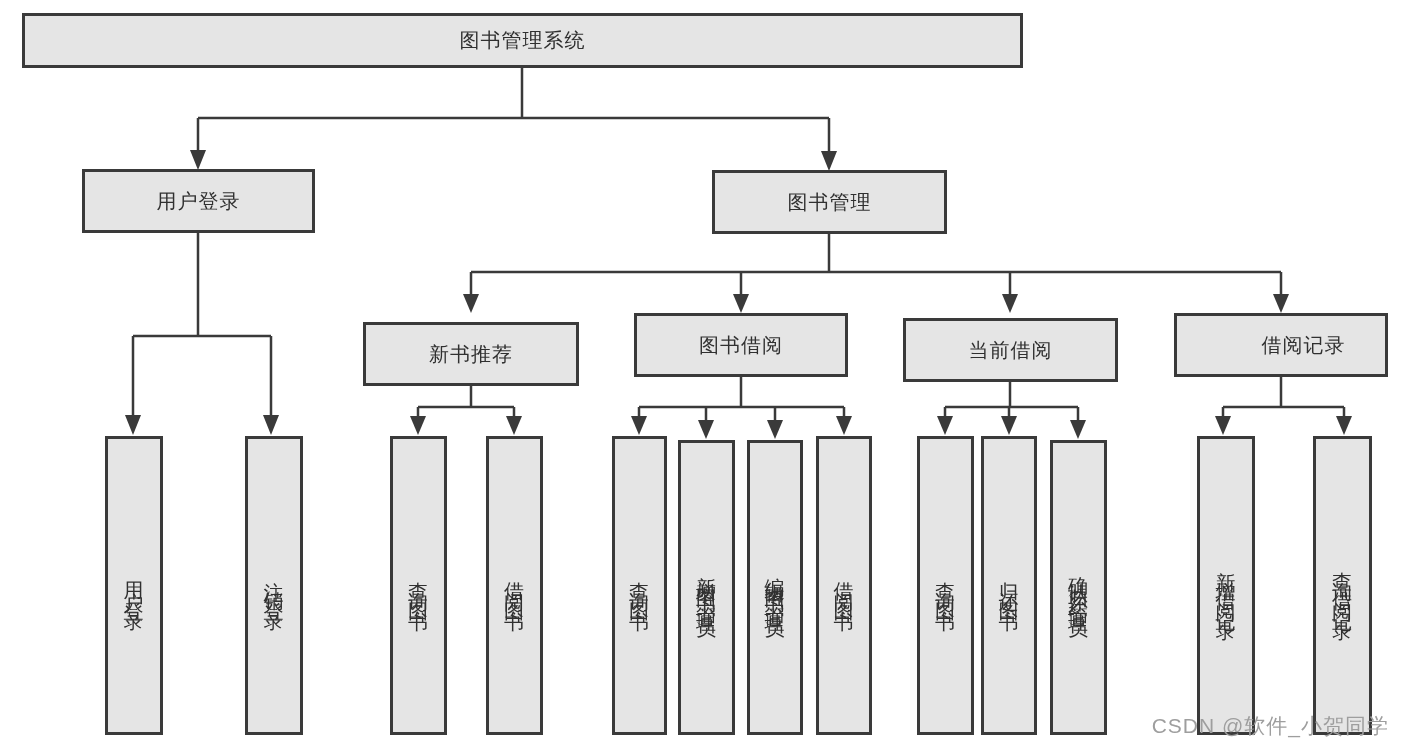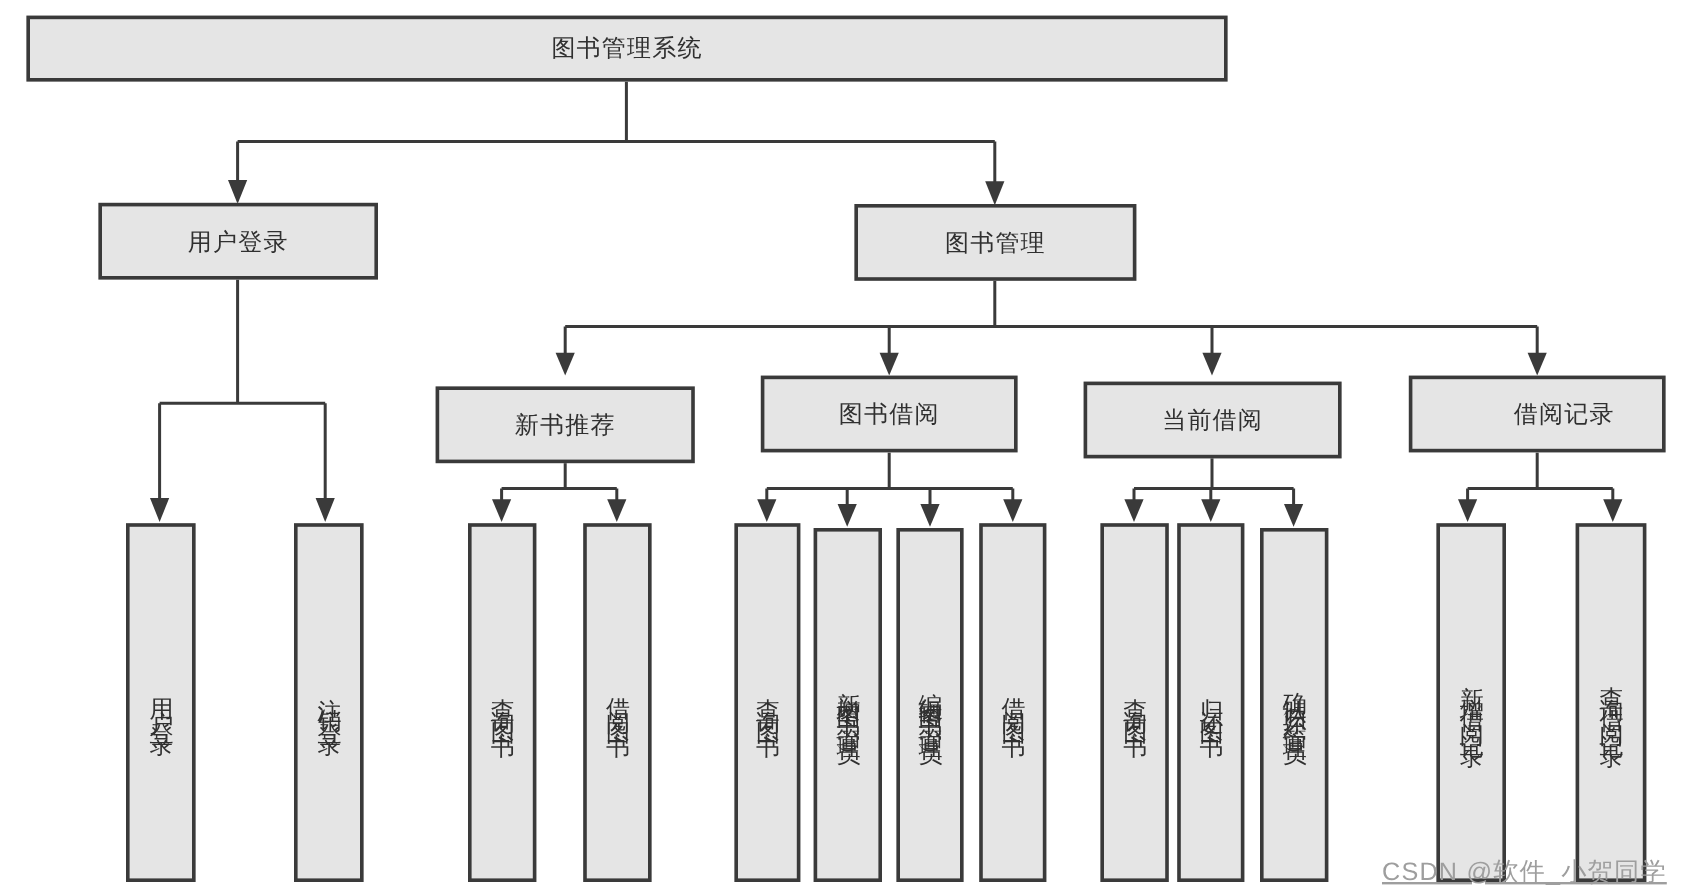--- a/index.html
+++ b/index.html
@@ -56,21 +56,20 @@
   }
   .watermark {
     position: absolute;
     right: 16px;
     top: 712px;
     z-index: 3;
     font-size: 21px;
     color: #9e9e9e;
     letter-spacing: 1px;
     white-space: nowrap;
-    text-decoration: underline;
   }
 </style>
 </head>
 <body>
 
 <div class="canvas">
 
   <svg class="connectors" viewBox="0 0 1405 747" xmlns="http://www.w3.org/2000/svg">
 
     <path d="M522 68 V118 M198 118 H829 M198 118 V152 M829 118 V153"></path>

